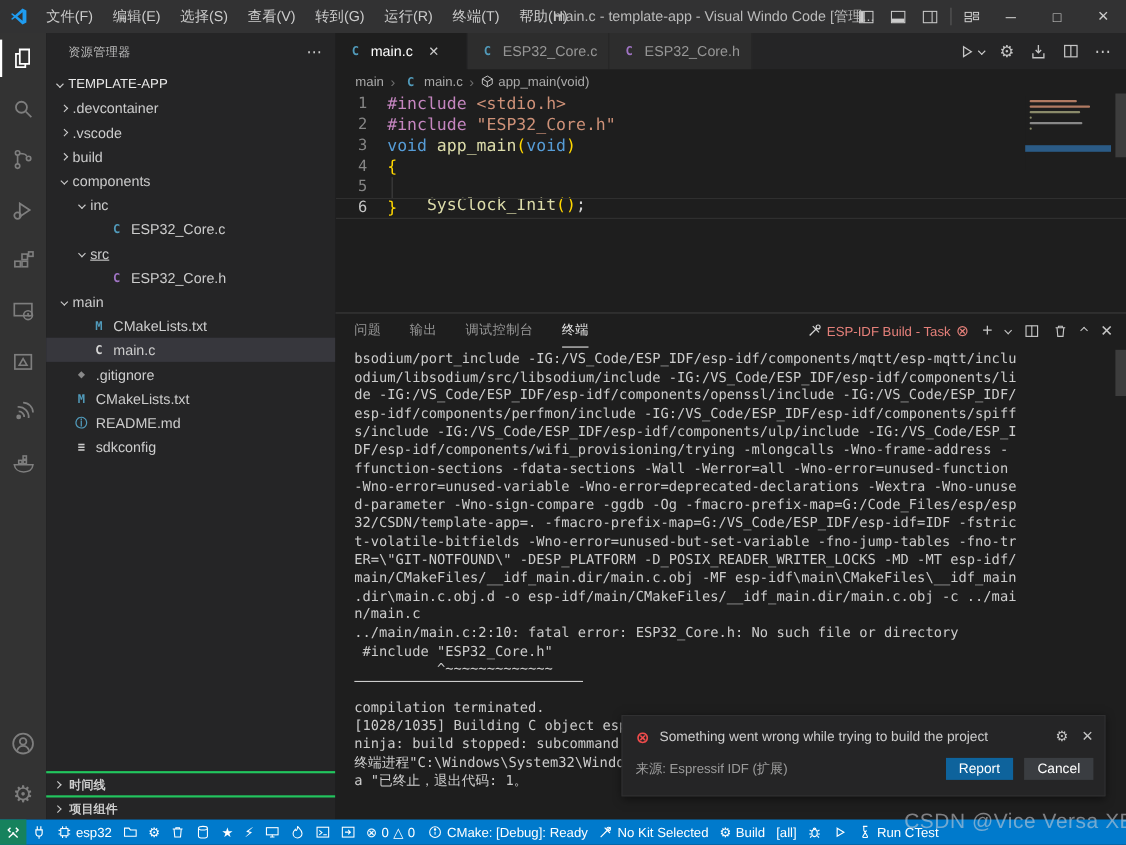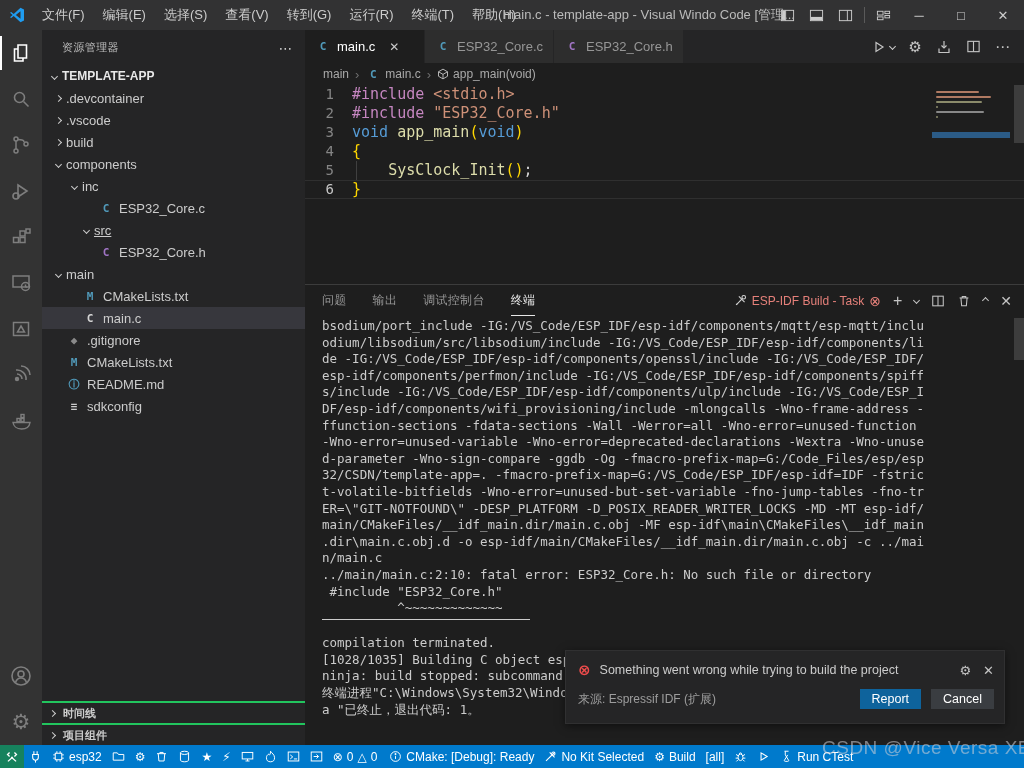--- a/index.html
+++ b/index.html
@@ -29,21 +29,21 @@
   .act-item.active::before { content:""; position:absolute; left:0; top:6px; bottom:6px;
     width:2px; background:#ffffff; }
   #activity-bottom { margin-top:auto; }
 
   
   #sidebar { position:absolute; left:42px; top:30px; width:263px; height:715px;
     background:#252526; font-size:13px; }
   #sidebar-header { height:35px; display:flex; align-items:center; padding:0 12px 0 20px;
     font-size:11px; color:#bbbbbb; letter-spacing:.4px; }
   #sidebar-more { margin-left:auto; font-size:14px; color:#cccccc; }
-  #root-row { height:22px; display:flex; align-items:center; font-weight:bold; font-size:12px;
+  #root-row { height:22px; display:flex; align-items:center; font-weight:normal; font-size:12px;
     color:#e8e8e8; padding-left:4px; }
   .chev { width:5px; height:5px; border-right:1.4px solid #cccccc; border-bottom:1.4px solid #cccccc;
     display:inline-block; flex:none; }
   .chev.closed { transform:rotate(-45deg); }
   .chev.open { transform:rotate(45deg); }
   .tree-row { height:22px; display:flex; align-items:center; color:#cccccc; cursor:default; white-space:nowrap; }
   .tree-row.selected { background:#37373d; }
   .tree-chev { width:16px; display:flex; justify-content:center; flex:none; }
   .file-ico { width:16px; margin-right:5px; flex:none; font-size:11px; font-weight:bold;
     text-align:center; font-family:"DejaVu Sans Mono",monospace; }
@@ -314,21 +314,21 @@
         <span class="tree-chev">
           <span class="chev open"></span>
         </span>
         <span>inc</span>
       </div>
       <div class="tree-row" style="padding-left: 40px;">
         <span class="tree-chev"></span>
         <span class="file-ico" style="color:#519aba">C</span>
         <span>ESP32_Core.c</span>
       </div>
-      <div class="tree-row" style="padding-left: 36px; text-decoration: underline;">
+      <div class="tree-row" style="padding-left: 24px; text-decoration: underline;">
         <span class="tree-chev">
           <span class="chev open"></span>
         </span>
         <span>src</span>
       </div>
       <div class="tree-row" style="padding-left: 40px;">
         <span class="tree-chev"></span>
         <span class="file-ico" style="color:#a074c4">C</span>
         <span>ESP32_Core.h</span>
       </div>
@@ -454,21 +454,21 @@
           <span class="gutter">3</span>
           <span style="white-space:pre;"><span class="tok-kw">void </span><span class="tok-fn">app_main</span><span class="tok-br">(</span><span class="tok-kw">void</span><span class="tok-br">)</span></span>
         </div>
         <div class="code-row">
           <span class="gutter">4</span>
           <span style="white-space:pre;"><span class="tok-br">{</span></span>
         </div>
         <div class="code-row">
           <span class="gutter">5</span>
           <span class="indent-guide"></span>
-          <span style="white-space:pre;"><span class="tok-pl">    </span><span class="tok-fn">SysClock_Init</span><span class="tok-br">()</span><span class="tok-pl">;</span></span>
+          <span style="white-space:pre;margin-top:16px;"><span class="tok-pl">    </span><span class="tok-fn">SysClock_Init</span><span class="tok-br">()</span><span class="tok-pl">;</span></span>
         </div>
         <div class="code-row current">
           <span class="gutter">6</span>
           <span style="white-space:pre;"><span class="tok-br">}</span></span>
         </div>
       </div>
     <div id="minimap">
         <div class="mm-bar" style="width: 43.2px; background: rgb(176, 122, 98);"></div>
         <div class="mm-bar" style="width: 55.2px; background: rgb(176, 122, 98);"></div>
         <div class="mm-bar" style="width: 45.6px; background: rgb(138, 138, 106);"></div>
@@ -519,21 +519,21 @@
         <span class="chev" style="transform:rotate(225deg); border-color:#c5c5c5;"></span>
         <span class="panel-ico">✕</span>
       </div>
     </div>
     <div id="terminal">
         <div class="tline">bsodium/port_include -IG:/VS_Code/ESP_IDF/esp-idf/components/mqtt/esp-mqtt/inclu</div>
         <div class="tline">odium/libsodium/src/libsodium/include -IG:/VS_Code/ESP_IDF/esp-idf/components/li</div>
         <div class="tline">de -IG:/VS_Code/ESP_IDF/esp-idf/components/openssl/include -IG:/VS_Code/ESP_IDF/</div>
         <div class="tline">esp-idf/components/perfmon/include -IG:/VS_Code/ESP_IDF/esp-idf/components/spiff</div>
         <div class="tline">s/include -IG:/VS_Code/ESP_IDF/esp-idf/components/ulp/include -IG:/VS_Code/ESP_I</div>
-        <div class="tline">DF/esp-idf/components/wifi_provisioning/include -mlongcalls -Wno-frame-address -</div>
+        <div class="tline">DF/esp-idf/components/wifi_provisioning/trying -mlongcalls -Wno-frame-address -</div>
         <div class="tline">ffunction-sections -fdata-sections -Wall -Werror=all -Wno-error=unused-function</div>
         <div class="tline">-Wno-error=unused-variable -Wno-error=deprecated-declarations -Wextra -Wno-unuse</div>
         <div class="tline">d-parameter -Wno-sign-compare -ggdb -Og -fmacro-prefix-map=G:/Code_Files/esp/esp</div>
         <div class="tline">32/CSDN/template-app=. -fmacro-prefix-map=G:/VS_Code/ESP_IDF/esp-idf=IDF -fstric</div>
         <div class="tline">t-volatile-bitfields -Wno-error=unused-but-set-variable -fno-jump-tables -fno-tr</div>
         <div class="tline">ER=\"GIT-NOTFOUND\" -DESP_PLATFORM -D_POSIX_READER_WRITER_LOCKS -MD -MT esp-idf/</div>
         <div class="tline">main/CMakeFiles/__idf_main.dir/main.c.obj -MF esp-idf\main\CMakeFiles\__idf_main</div>
         <div class="tline">.dir\main.c.obj.d -o esp-idf/main/CMakeFiles/__idf_main.dir/main.c.obj -c ../mai</div>
         <div class="tline">n/main.c</div>
         <div class="tline">../main/main.c:2:10: fatal error: ESP32_Core.h: No such file or directory</div>

